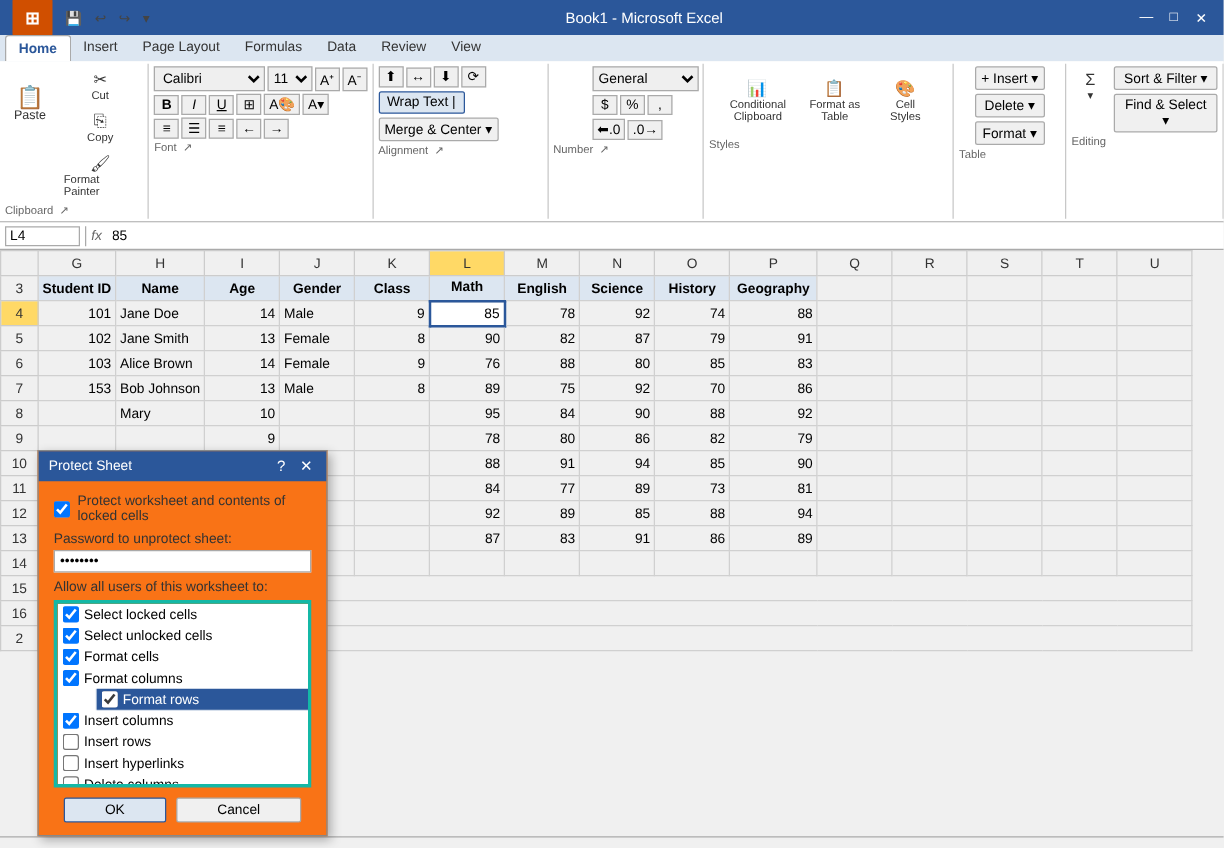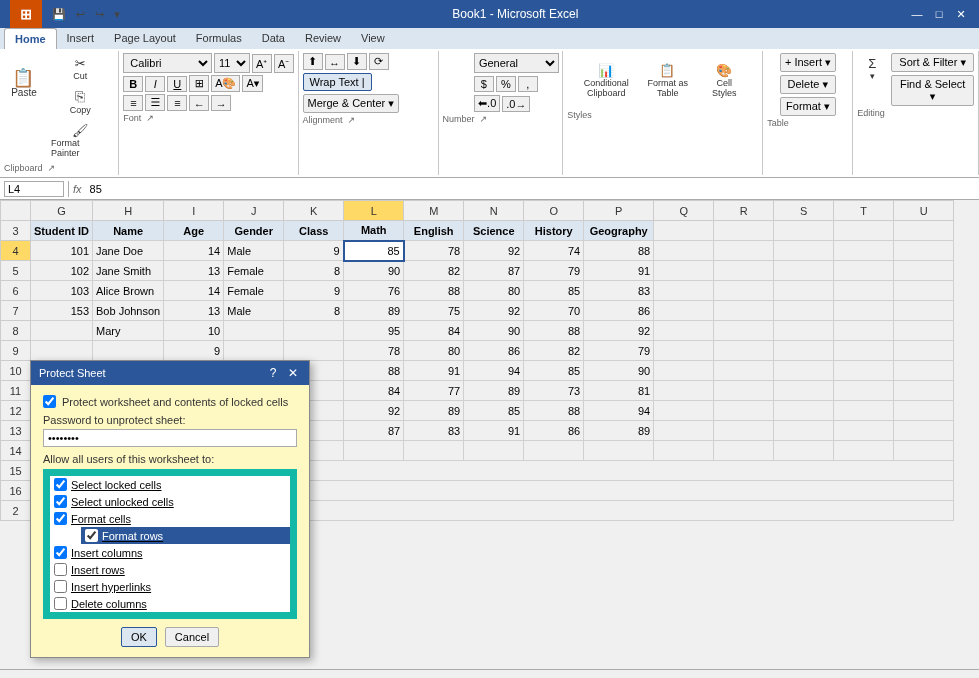--- a/index.html
+++ b/index.html
@@ -200,22 +200,22 @@
     .dialog-overlay {
       position: fixed;
       top: 0; left: 0; width: 100%; height: 100%;
       background: transparent;
       z-index: 100;
       pointer-events: none;
     }
     .dialog {
       position: absolute;
       top: 360px; left: 30px;
-      width: 280px;
-      background: #fef9c3;
+      width: 232px;
+      background: #f97316;
       border: 1px solid #888;
       box-shadow: 3px 3px 8px rgba(0,0,0,0.3);
       pointer-events: all;
       z-index: 200;
     }
     .dialog-titlebar {
       background: #2b579a;
       color: white;
       padding: 4px 8px;
       display: flex;
@@ -231,33 +231,33 @@
     }
     .dialog-body { padding: 10px 12px; }
     .dialog-checkbox-row { display: flex; align-items: center; gap: 6px; margin-bottom: 6px; }
     .dialog-label { font-size: 11px; color: #333; }
     .dialog-input {
       width: 100%; border: 1px solid #aaa; padding: 2px 4px;
       font-size: 11px; margin-bottom: 6px; background: white;
     }
     .dialog-section-label { font-size: 11px; color: #333; margin-bottom: 4px; }
     .dialog-list {
-      border: 7px solid #14b8a6; background: white;
-      height: 150px; overflow-y: auto; text-decoration: underline;
+      border: 3px solid #14b8a6; background: white;
+      height: 150px; overflow-y: auto;
     }
     .dialog-list-item {
       display: flex; align-items: center; gap: 4px;
       padding: 2px 4px; font-size: 11px; cursor: pointer;
     }
     .dialog-list-item.selected { background: #2b579a; color: white; margin-left: 31px; }
     .dialog-buttons {
       display: flex; justify-content: center; gap: 8px; margin-top: 8px;
     }
     .dialog-btn {
-      padding: 3px 9px; border: 1px solid #aaa; background: #f0f0f0;
+      padding: 3px 32px; border: 1px solid #aaa; background: #f0f0f0;
       cursor: pointer; font-size: 11px; border-radius: 2px;
     }
     .dialog-btn.default { background: #dce6f1; border-color: #2b579a; }
 
     
     .spreadsheet-container {
       overflow: auto;
       height: 100%;
     }
 
@@ -758,20 +758,24 @@
           <span>Select locked cells</span>
         </div>
         <div class="dialog-list-item">
           <input type="checkbox" checked="" style="">
           <span>Select unlocked cells</span>
         </div>
         <div class="dialog-list-item">
           <input type="checkbox" checked="" style="">
           <span>Format cells</span>
         </div>
+        <div class="dialog-list-item">
+          <input type="checkbox" checked="" style="">
+          <span>Format columns</span>
+        </div>
         <div class="dialog-list-item selected">
           <input type="checkbox" checked="" style="accent-color: white;">
           <span>Format rows</span>
         </div>
         <div class="dialog-list-item">
           <input type="checkbox" checked="" style="">
           <span>Insert columns</span>
         </div>
         <div class="dialog-list-item">
           <input type="checkbox" style="">

